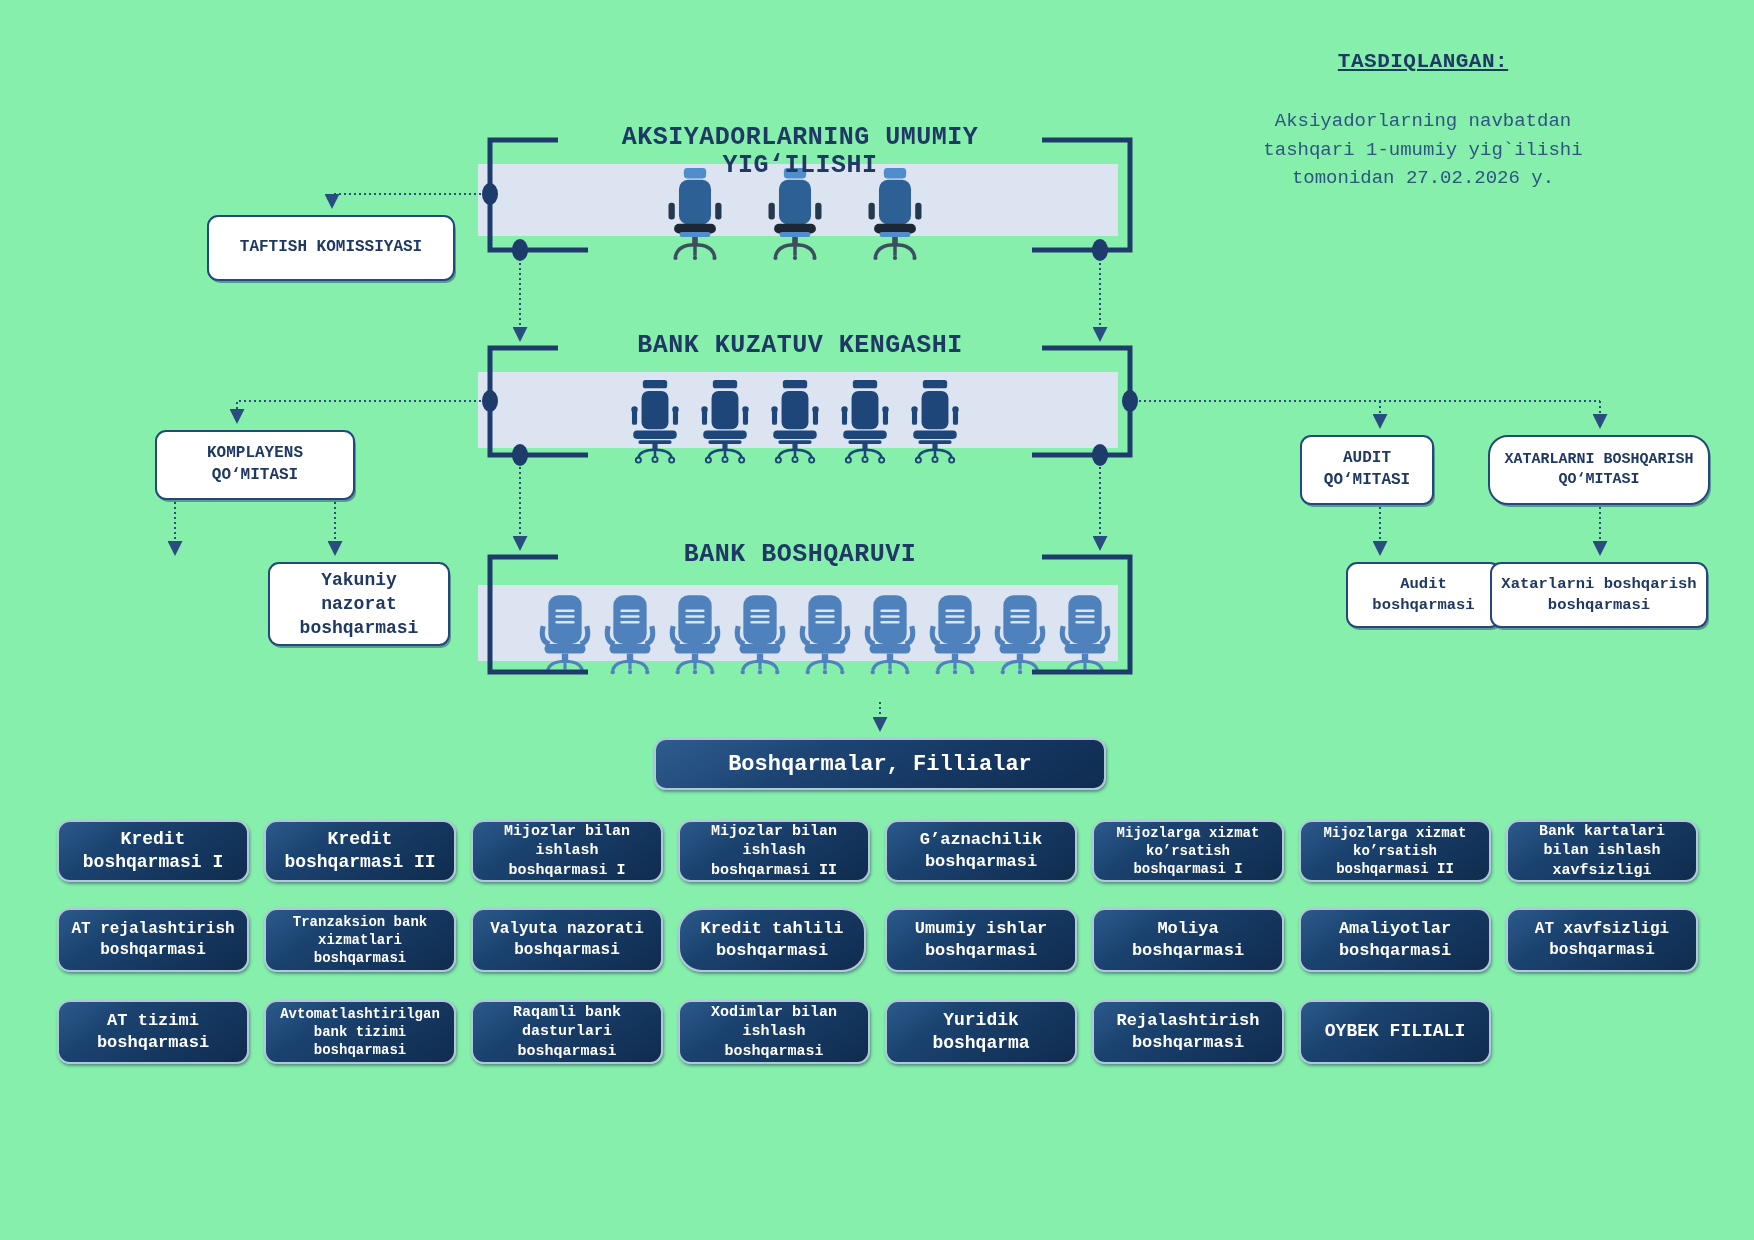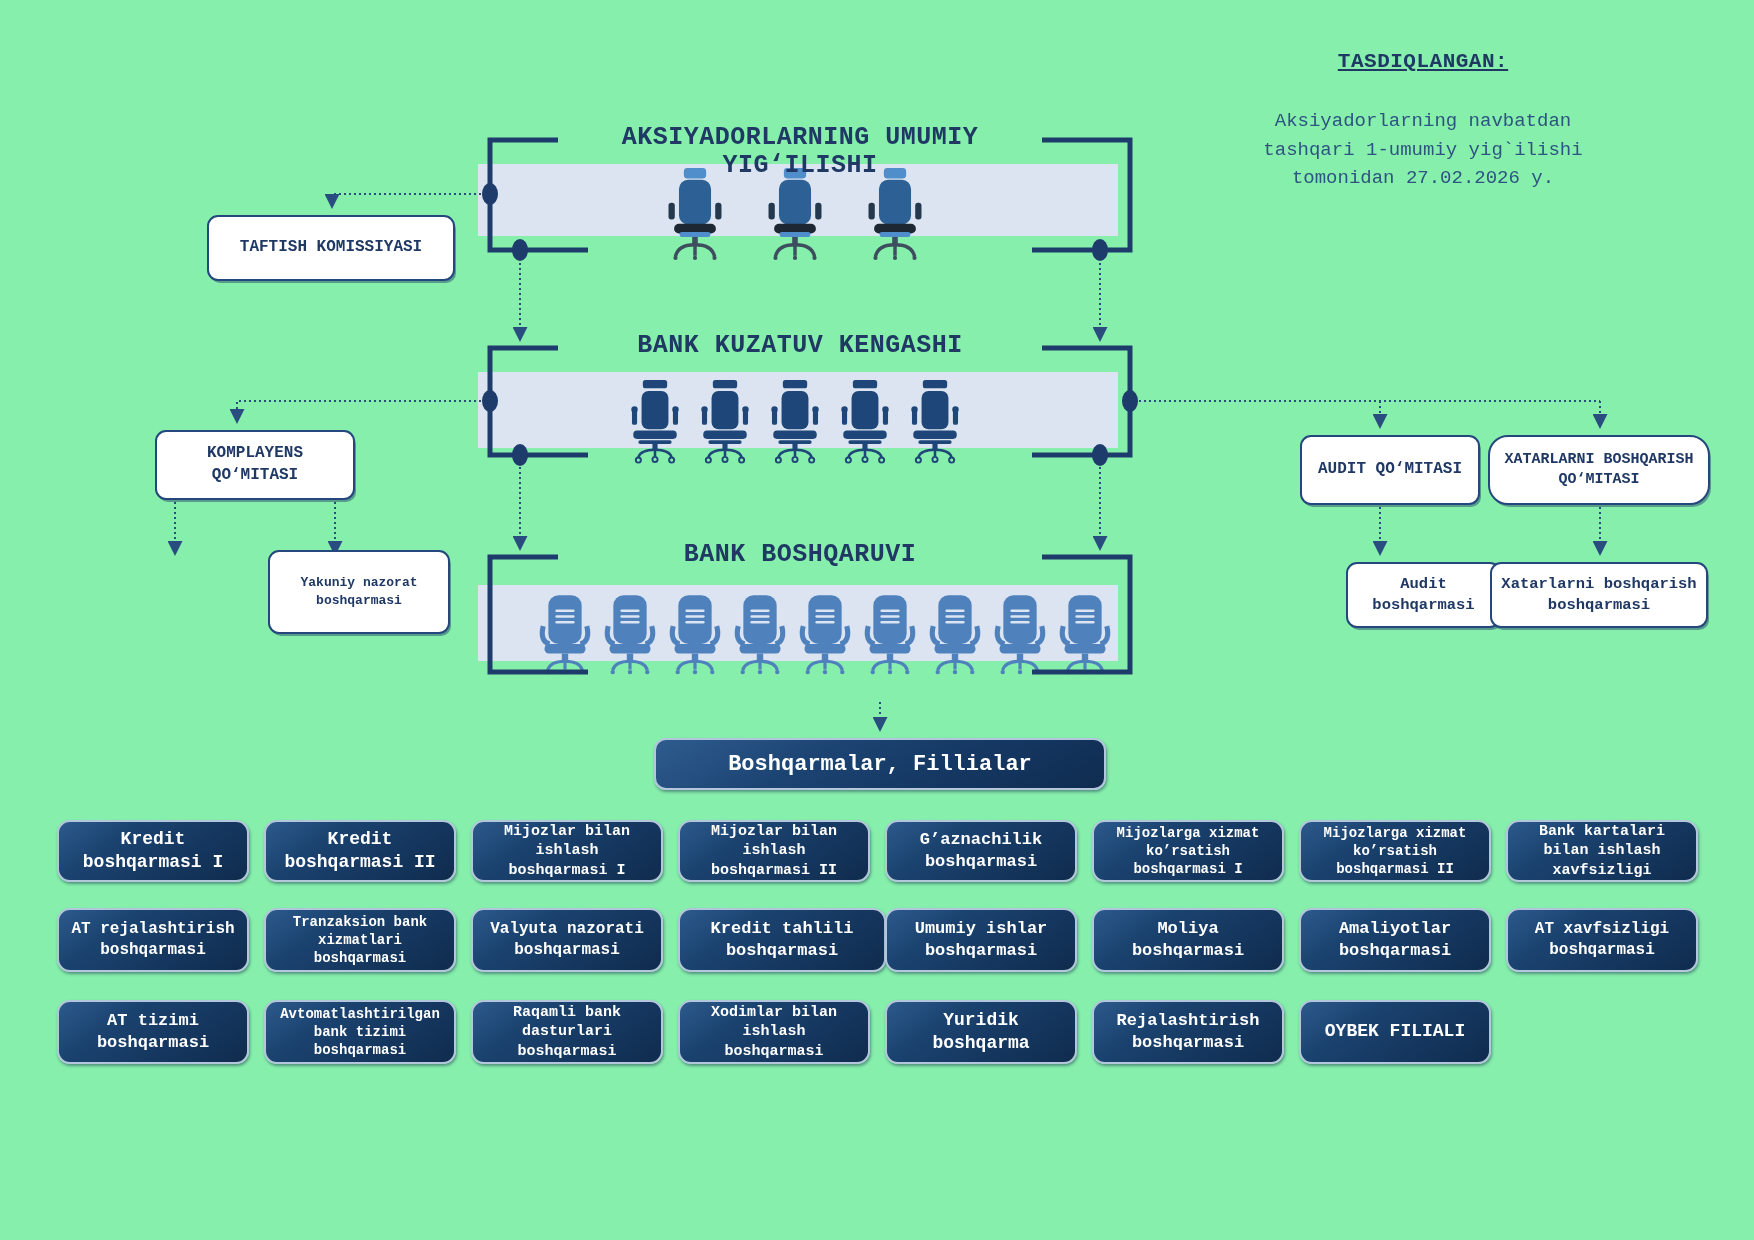--- a/index.html
+++ b/index.html
@@ -172,41 +172,41 @@
     <div class="approval-head">TASDIQLANGAN:</div>
     <div class="approval-text">Aksiyadorlarning navbatdan tashqari 1-umumiy yig`ilishi tomonidan  27.02.2026 y.</div>
   </div>
 
   <div class="sec-title t1">AKSIYADORLARNING UMUMIY YIG‘ILISHI</div>
   <div class="sec-title t2">BANK KUZATUV KENGASHI</div>
   <div class="sec-title t3">BANK BOSHQARUVI</div>
 
   <div class="wbox" style="left:207px;top:215px;width:248px;height:66px;font-size:16px;">TAFTISH KOMISSIYASI</div>
   <div class="wbox" style="left:155px;top:430px;width:200px;height:70px;font-size:16px;">KOMPLAYENS QO‘MITASI</div>
-  <div class="wbox" style="left:1300px;top:435px;width:180px;height:70px;font-size:16px;">AUDIT QO‘MITASI</div>
+  <div class="wbox" style="left:1300px;top:435px;width:134px;height:70px;font-size:16px;">AUDIT QO‘MITASI</div>
   <div class="wbox" style="left:1488px;top:435px;width:222px;height:70px;font-size:15px;border-radius:20px;">XATARLARNI BOSHQARISH QO‘MITASI</div>
-  <div class="wbox" style="left:268px;top:550px;width:182px;height:84px;font-size:13px;">Yakuniy nazorat boshqarmasi</div>
+  <div class="wbox" style="left:268px;top:562px;width:182px;height:84px;font-size:18px;">Yakuniy nazorat boshqarmasi</div>
   <div class="wbox" style="left:1303px;top:562px;width:155px;height:66px;font-size:15.5px;margin-left:43px;">Audit boshqarmasi</div>
   <div class="wbox" style="left:1490px;top:562px;width:218px;height:66px;font-size:15.5px;">Xatarlarni boshqarish boshqarmasi</div>
 
   <div class="bar">Boshqarmalar, Fillialar</div>
 
   <div class="cell fz18" style="left:57px;top:820px;width:192px;height:62px;">Kredit boshqarmasi I</div>
   <div class="cell fz18" style="left:264px;top:820px;width:192px;height:62px;">Kredit boshqarmasi II</div>
   <div class="cell fz15" style="left:471px;top:820px;width:192px;height:62px;">Mijozlar bilan ishlash boshqarmasi I</div>
   <div class="cell fz15" style="left:678px;top:820px;width:192px;height:62px;">Mijozlar bilan ishlash boshqarmasi II</div>
   <div class="cell fz17" style="left:885px;top:820px;width:192px;height:62px;">G’aznachilik boshqarmasi</div>
   <div class="cell fz14" style="left:1092px;top:820px;width:192px;height:62px;">Mijozlarga xizmat ko’rsatish boshqarmasi I</div>
   <div class="cell fz14" style="left:1299px;top:820px;width:192px;height:62px;">Mijozlarga xizmat ko’rsatish boshqarmasi II</div>
   <div class="cell fz15" style="left:1506px;top:820px;width:192px;height:62px;">Bank kartalari bilan ishlash xavfsizligi</div>
 
   <div class="cell fz16" style="left:57px;top:908px;width:192px;height:64px;">AT rejalashtirish boshqarmasi</div>
   <div class="cell fz14" style="left:264px;top:908px;width:192px;height:64px;">Tranzaksion bank xizmatlari boshqarmasi</div>
   <div class="cell fz16" style="left:471px;top:908px;width:192px;height:64px;text-align:center;">Valyuta nazorati boshqarmasi</div>
-  <div class="cell fz17" style="left:678px;top:908px;width:208px;height:64px;">Kredit tahlili boshqarmasi</div>
+  <div class="cell fz17" style="left:678px;top:908px;width:188px;height:64px;border-radius:24px;">Kredit tahlili boshqarmasi</div>
   <div class="cell fz17" style="left:885px;top:908px;width:192px;height:64px;">Umumiy ishlar boshqarmasi</div>
   <div class="cell fz17" style="left:1092px;top:908px;width:192px;height:64px;">Moliya boshqarmasi</div>
   <div class="cell fz17" style="left:1299px;top:908px;width:192px;height:64px;">Amaliyotlar boshqarmasi</div>
   <div class="cell fz16" style="left:1506px;top:908px;width:192px;height:64px;">AT xavfsizligi boshqarmasi</div>
 
   <div class="cell fz17" style="left:57px;top:1000px;width:192px;height:64px;">AT tizimi boshqarmasi</div>
   <div class="cell fz14" style="left:264px;top:1000px;width:192px;height:64px;">Avtomatlashtirilgan bank tizimi boshqarmasi</div>
   <div class="cell fz15" style="left:471px;top:1000px;width:192px;height:64px;">Raqamli bank dasturlari boshqarmasi</div>
   <div class="cell fz15" style="left:678px;top:1000px;width:192px;height:64px;">Xodimlar bilan ishlash boshqarmasi</div>
   <div class="cell fz18" style="left:885px;top:1000px;width:192px;height:64px;">Yuridik boshqarma</div>

